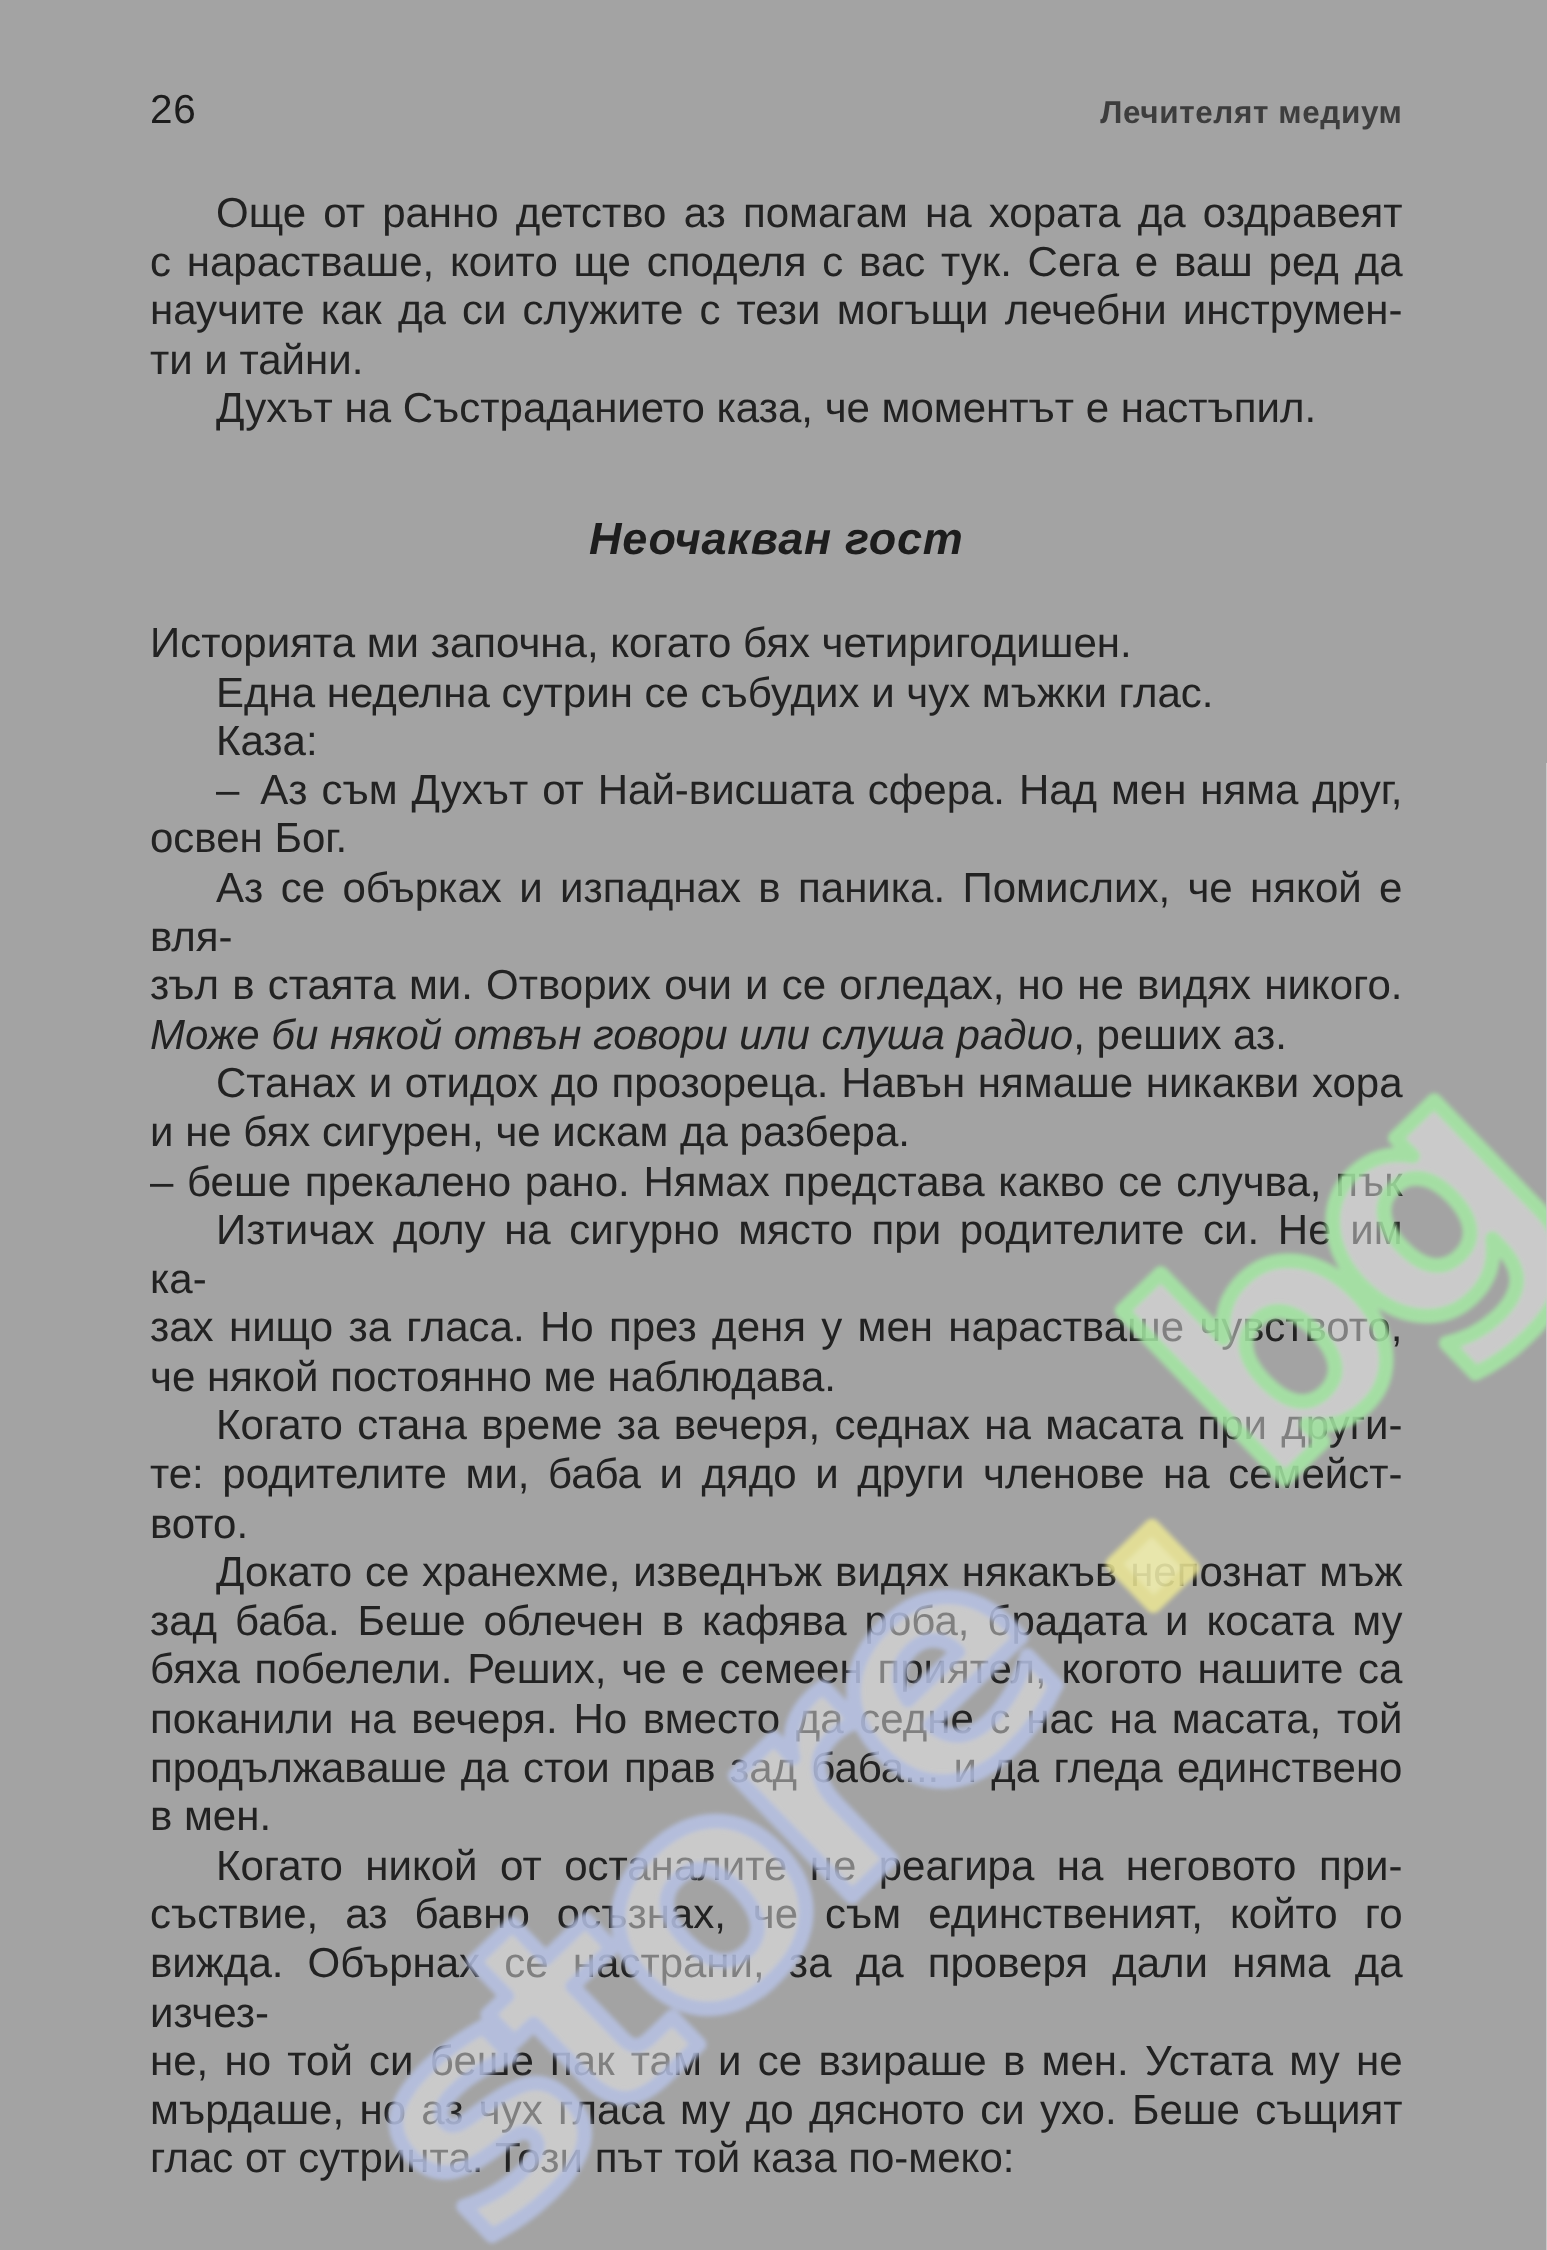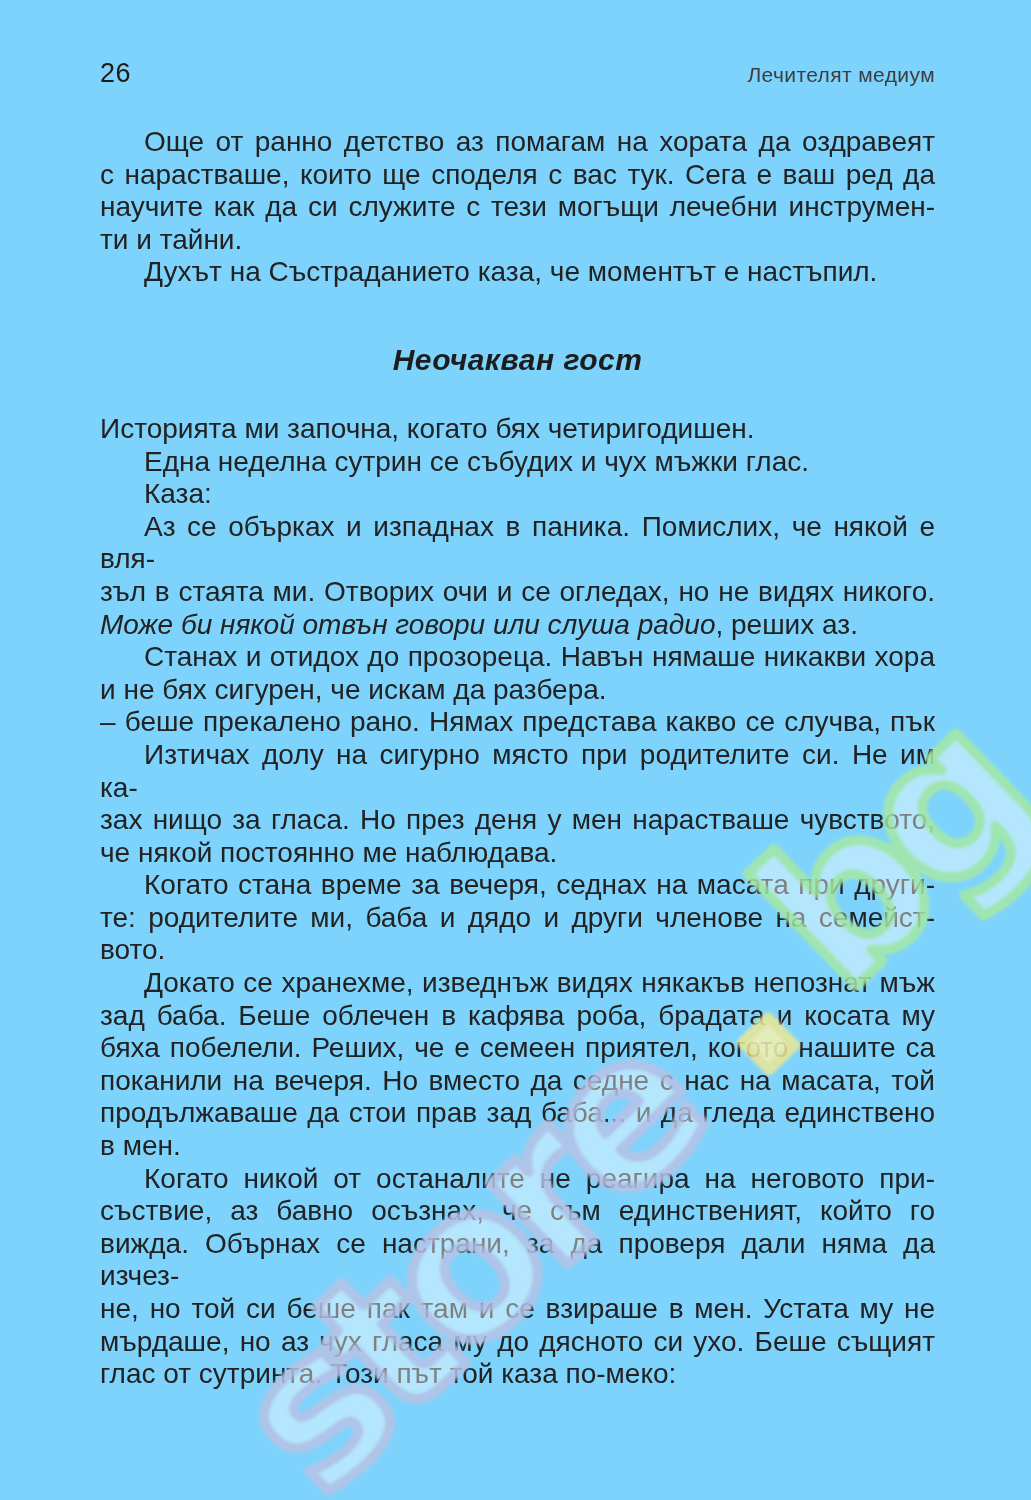--- a/index.html
+++ b/index.html
@@ -1,40 +1,40 @@
 <!DOCTYPE html>
 <html lang="bg"><head>
 <meta charset="utf-8">
 <style>
   html, body { margin: 0; padding: 0; background: #e8e8e8; }
   .page {
     position: relative;
     width: 1031px;
     height: 1500px;
     margin: 0 auto;
-    background: #7dd3fc;
+    background: #a3a3a3;
     overflow: hidden;
     box-sizing: border-box;
     padding: 58px 96px 0 100px;
     font-family: "Liberation Sans", "DejaVu Sans", sans-serif;
     color: #222;
   }
   .header-row {
     display: flex;
     justify-content: space-between;
     align-items: baseline;
   }
   .page-number {
     font-size: 27px;
     color: #1c1c1c;
     letter-spacing: 0.5px;
   }
   .running-header {
     font-size: 21px;
-    font-weight: 400;
+    font-weight: 700;
     color: #3d3d3d;
     letter-spacing: 0.4px;
   }
   .content {
     margin-top: 37px;
     font-size: 28px;
     line-height: 32.6px;
   }
   .para { margin: 0; }
   .tline {
@@ -85,20 +85,22 @@
       <div class="para">
         <div class="tline last"><span>Историята ми започна, когато бях четиригодишен.</span></div>
       </div>
       <div class="para indent">
         <div class="tline last"><span>Една неделна сутрин се събудих и чух мъжки глас.</span></div>
       </div>
       <div class="para indent">
         <div class="tline last"><span>Каза:</span></div>
       </div>
       <div class="para indent">
+        <div class="tline"><span>– Аз съм Духът от Най-висшата сфера. Над мен няма друг,</span></div>
+        <div class="tline last"><span>освен Бог.</span></div>
       </div>
       <div class="para indent">
         <div class="tline"><span>Аз се обърках и изпаднах в паника. Помислих, че някой е вля-</span></div>
         <div class="tline"><span>зъл в стаята ми. Отворих очи и се огледах, но не видях никого.</span></div>
         <div class="tline last"><span class="it">Може би някой отвън говори или слуша радио</span><span>, реших аз.</span></div>
       </div>
       <div class="para indent">
         <div class="tline"><span>Станах и отидох до прозореца. Навън нямаше никакви хора</span></div>
         <div class="tline last"><span>и не бях сигурен, че искам да разбера.</span></div>
         <div class="tline"><span>– беше прекалено рано. Нямах представа какво се случва, пък</span></div>

